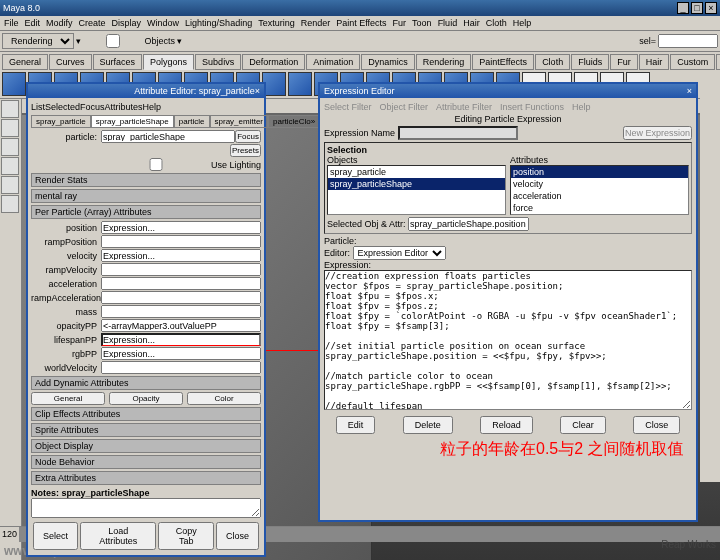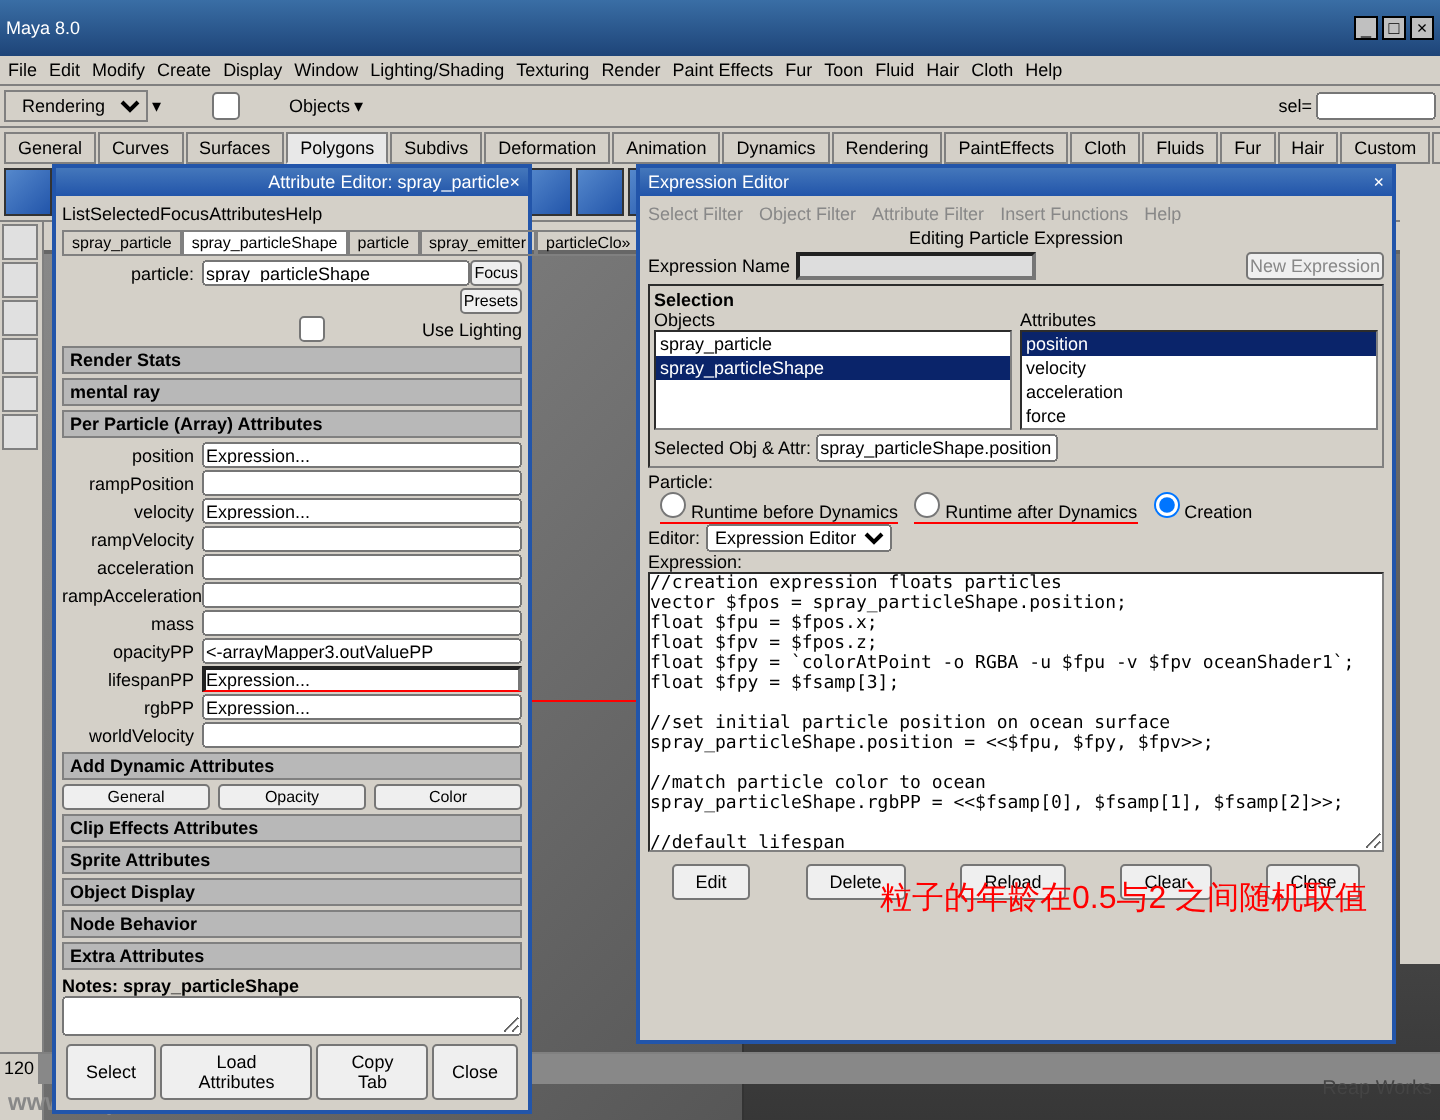--- a/index.html
+++ b/index.html
@@ -1,17 +1,17 @@
 <!DOCTYPE html>
 <html><head>
 <meta charset="utf-8">
 <style>
 *{box-sizing:border-box;margin:0;padding:0;font-family:Tahoma,sans-serif;font-size:9px}
 body{background:#c0c0c0;width:720px;height:560px;overflow:hidden;position:relative}
-.titlebar{background:linear-gradient(#3a6ea5,#1e4478);color:#fff;height:28px;display:flex;align-items:center;padding:0 3px;justify-content:space-between}
+.titlebar{background:linear-gradient(#3a6ea5,#1e4478);color:#fff;height:16px;display:flex;align-items:center;padding:0 3px;justify-content:space-between}
 .titlebar .ctrls{display:flex;gap:2px}
 .titlebar .ctrls span{width:12px;height:12px;background:#c0c0c0;border:1px solid #000;display:inline-block;text-align:center;line-height:10px;color:#000}
 .menubar{background:#d4d0c8;padding:2px 4px;display:flex;gap:6px;border-bottom:1px solid #808080}
 .toolbar{background:#d4d0c8;padding:2px;display:flex;align-items:center;gap:2px;border-bottom:1px solid #808080}
 .toolbar input{width:60px;height:14px;font-size:9px}
 .toolbar .btn{padding:1px 4px;background:#d4d0c8;border:1px solid #808080;font-size:9px}
 .tabs{display:flex;background:#d4d0c8;padding:2px 2px 0}
 .tab{padding:2px 6px;border:1px solid #808080;background:#d4d0c8;margin-right:1px;font-size:9px}
 .tab.active{background:#e8e8e8;border-bottom:1px solid #e8e8e8}
 .shelf{background:#d4d0c8;padding:2px;display:flex;gap:2px;border-bottom:1px solid #808080;overflow:hidden}
@@ -24,21 +24,21 @@
 .vpmenu{background:#d4d0c8;padding:2px 4px;display:flex;gap:8px;font-size:9px}
 .grid3d{position:absolute;top:16px;left:0;right:0;bottom:0;background:linear-gradient(135deg,#888,#555)}
 .attr-ed{position:absolute;top:82px;left:26px;width:240px;background:#d4d0c8;border:2px solid #2255aa;z-index:10}
 .attr-ed .hdr{background:linear-gradient(#4477bb,#2255aa);color:#fff;padding:2px 4px;display:flex;justify-content:flex-end}
 .attr-ed .body{padding:3px;font-size:9px}
 .attr-ed .atabs{display:flex;margin:2px 0}
 .attr-ed .atabs span{padding:1px 4px;border:1px solid #808080;font-size:8px}
 .attr-ed .row{display:flex;align-items:center;margin:1px 0;font-size:9px}
 .attr-ed .row label{width:70px;text-align:right;padding-right:4px}
 .attr-ed input{flex:1;font-size:9px;height:13px}
-.section{font-weight:bold;background:#b8b8b8;padding:1px 3px;margin:2px 0;border:1px solid #808080}
+.section{font-weight:normal;background:#b8b8b8;padding:1px 3px;margin:2px 0;border:1px solid #808080}
 .expr-ed{position:absolute;top:82px;right:22px;width:380px;height:440px;background:#d4d0c8;border:2px solid #2255aa;z-index:20}
 .expr-ed .hdr{background:linear-gradient(#4477bb,#2255aa);color:#fff;padding:2px 4px;display:flex;justify-content:space-between}
 .expr-ed .body{padding:4px}
 .expr-ed .sel{border:1px inset #808080;padding:2px;margin:2px 0}
 .listbox{background:#fff;border:1px inset #808080;height:50px;overflow:auto;font-size:9px}
 .listbox div{padding:1px 2px}
 .listbox .hl{background:#0a246a;color:#fff}
 .expr-ed textarea{width:100%;height:140px;font-family:monospace;font-size:9px;background:#fff;border:1px inset #808080}
 .annot{color:red;font-size:16px;position:absolute;bottom:60px;left:120px}
 .expr-ed .btns{display:flex;gap:4px;margin-top:4px;justify-content:space-around}
@@ -311,25 +311,20 @@
               <div>velocity</div>
               <div>acceleration</div>
               <div>force</div>
               <div>inputForce[0]</div>
             </div>
         </div>
       </div>
       <div class="row" style="margin-top:2px"><span>Selected Obj &amp; Attr:</span> <input style="flex: 1 1 0%;" value="spray_particleShape.position"></div>
     </div>
     <div class="row"><span>Particle:</span>
-      <span style="display:flex;gap:8px;margin-left:6px">
-          <label style="border-bottom: 1px solid red;"><input type="radio" name="pr" style=""> <span class="">Runtime before Dynamics</span></label>
-          <label style="border-bottom: 1px solid red;"><input type="radio" name="pr" style=""> <span class="">Runtime after Dynamics</span></label>
-          <label><input type="radio" name="pr" checked="" style=""> <span class="">Creation</span></label>
-        </span>
     </div>
     <div class="row"><span>Editor:</span> <select><option>Expression Editor</option></select></div>
     <div>Expression:</div>
     <textarea style="">//creation expression floats particles
 vector $fpos = spray_particleShape.position;
 float $fpu = $fpos.x;
 float $fpv = $fpos.z;
 float $fpy = `colorAtPoint -o RGBA -u $fpu -v $fpv oceanShader1`;
 float $fpy = $fsamp[3];
 

